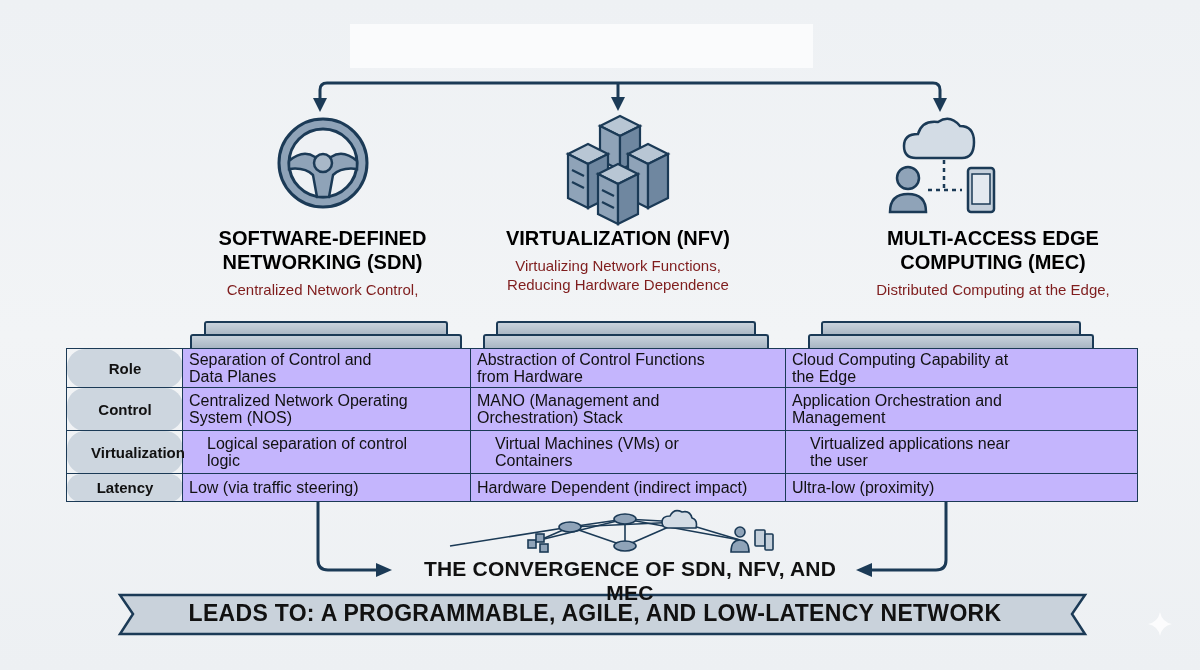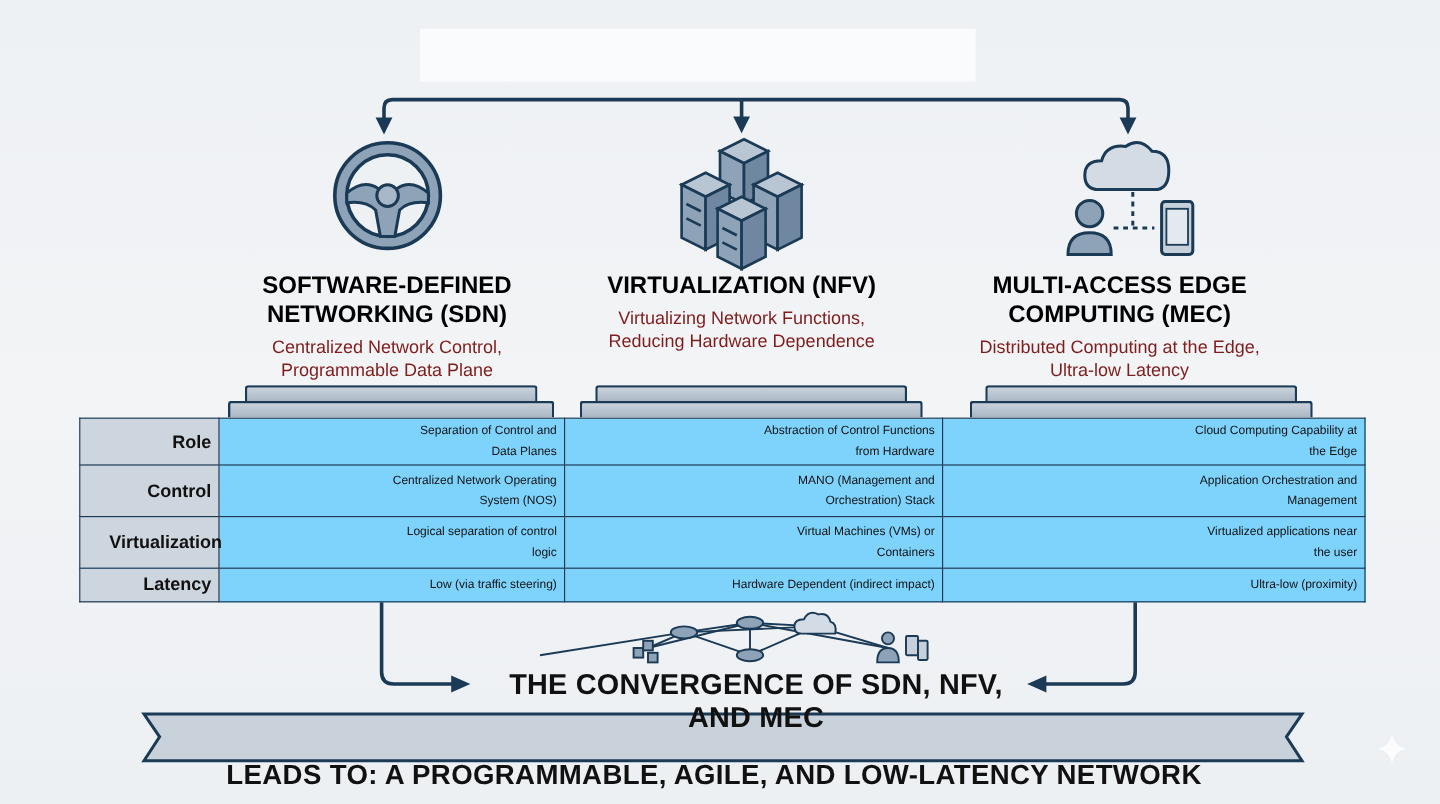--- a/index.html
+++ b/index.html
@@ -15,33 +15,33 @@
   .col-sub { font-size:15px; line-height:19px; color:#7f1d1d; margin-top:6px; }
   .pedestal-top, .pedestal-bottom {
     position:absolute; border:2px solid #1b3a56; border-bottom:none;
     background: linear-gradient(180deg,#c8d2dc,#a9b6c3); border-radius:3px 3px 0 0;
   }
   table.cmp {
     position:absolute; left:66px; top:348px; width:1071px; border-collapse:collapse;
     table-layout:fixed;
   }
   table.cmp td {
-    border:1.5px solid #1b3a56; font-size:10px; line-height:17px; text-align:right;
-    padding:1px 6px; color:#111; background:#7dd3fc;
+    border:1.5px solid #1b3a56; font-size:16px; line-height:17px; text-align:left;
+    padding:1px 6px; color:#111; background:#c4b5fd;
   }
   table.cmp td.rowh {
-    background:#cdd6df; text-align:right; font-weight:bold; font-size:15px; padding-left:7px;
+    background:#cdd6df; text-align:center; font-weight:bold; font-size:15px; padding-left:7px;border-radius:18px;
   }
   table.cmp tr.r1 td { height:36px; }
   table.cmp tr.r2 td { height:40px; }
   table.cmp tr.r3 td { height:40px;padding-left:24px; }
   table.cmp tr.r4 td { height:25px; }
   .conv-title { position:absolute; left:400px; top:557px; width:460px; text-align:center;
-    font-weight:bold; font-size:24px; color:#111; letter-spacing:0.2px; }
-  .banner-text { position:absolute; left:150px; top:632px; width:890px; text-align:center;
+    font-weight:bold; font-size:21px; color:#111; letter-spacing:0.2px; }
+  .banner-text { position:absolute; left:150px; top:600px; width:890px; text-align:center;
     font-weight:bold; font-size:23px; color:#111; letter-spacing:0.3px; }
 </style>
 </head>
 <body>
 
 <div class="blank-box"></div>
 
 <svg class="overlay" width="1200" height="670" viewBox="0 0 1200 670">
 
   <g fill="none" stroke="#1b3a56" stroke-width="3">
@@ -133,42 +133,40 @@
   <path d="M1160 612 Q1162 622 1172 624 Q1162 626 1160 636 Q1158 626 1148 624 Q1158 622 1160 612 Z" fill="#ffffff" opacity="0.8"></path>
 </svg>
 
 <div class="col-head" style="left:190px; top:226px; width:265px;">
   <div class="col-title">
     <div>SOFTWARE-DEFINED</div>
     <div>NETWORKING (SDN)</div>
   </div>
   <div class="col-sub">
     <div>Centralized Network Control,</div>
-    <div>Programmable Data Plane</div>
   </div>
 </div>
 
 <div class="col-head" style="left:483px; top:226px; width:270px;">
   <div class="col-title">
     <div>VIRTUALIZATION (NFV)</div>
   </div>
   <div class="col-sub">
     <div>Virtualizing Network Functions,</div>
     <div>Reducing Hardware Dependence</div>
   </div>
 </div>
 
-<div class="col-head" style="left:788px; top:226px; width:290px;">
+<div class="col-head" style="left:848px; top:226px; width:290px;">
   <div class="col-title">
     <div>MULTI-ACCESS EDGE</div>
     <div>COMPUTING (MEC)</div>
   </div>
   <div class="col-sub">
     <div>Distributed Computing at the Edge,</div>
-    <div>Ultra-low Latency</div>
   </div>
 </div>
 
 <div class="pedestal-top" style="left:204px; top:321px; width:240px; height:12px;"></div>
 <div class="pedestal-bottom" style="left:190px; top:334px; width:268px; height:12px;"></div>
 <div class="pedestal-top" style="left:496px; top:321px; width:256px; height:12px;"></div>
 <div class="pedestal-bottom" style="left:483px; top:334px; width:282px; height:12px;"></div>
 <div class="pedestal-top" style="left:821px; top:321px; width:256px; height:12px;"></div>
 <div class="pedestal-bottom" style="left:808px; top:334px; width:282px; height:12px;"></div>
 

